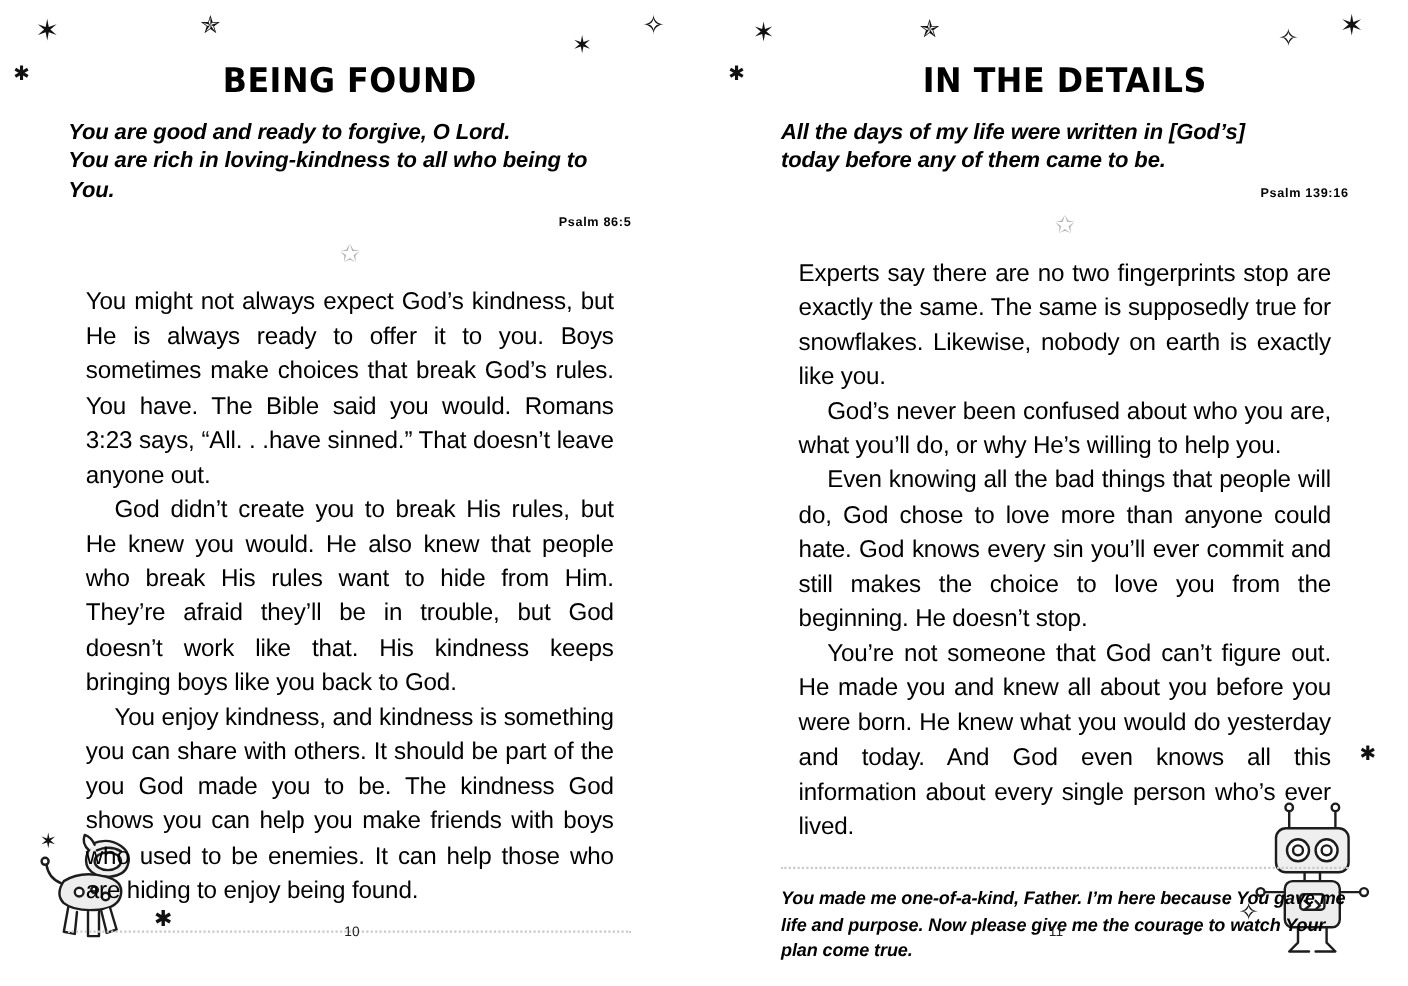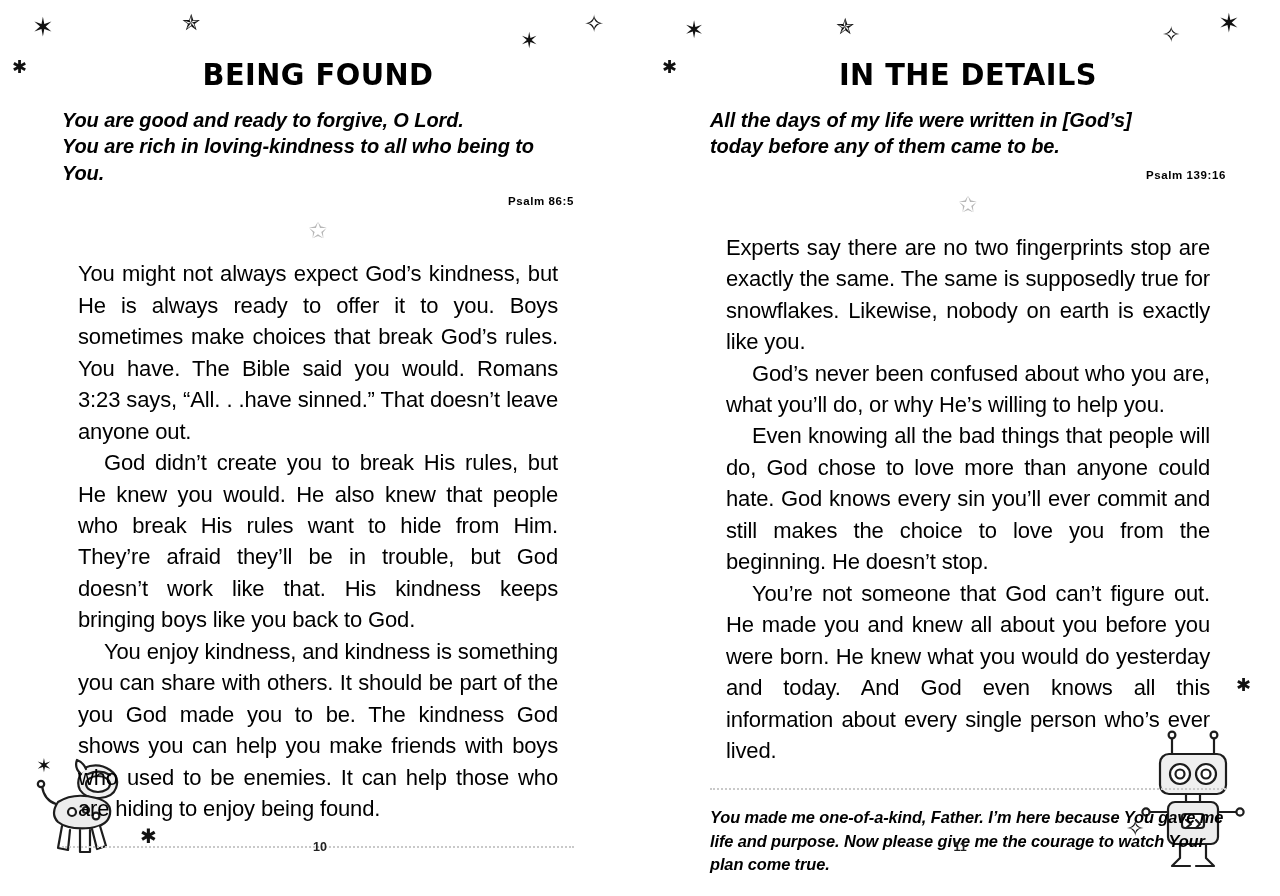--- a/index.html
+++ b/index.html
@@ -117,21 +117,21 @@
     text-align: left;
   }
 
   .folio {
     position: absolute;
     bottom: 42px;
     width: 100%;
     left: 0;
     text-align: center;
     font-size: 12.5px;
-    font-weight: 700;
+    font-weight: 400;
     color: #222;
   }
 
   
   .doodle {
     position: absolute;
     color: #111;
     user-select: none;
     pointer-events: none;
     line-height: 1;

